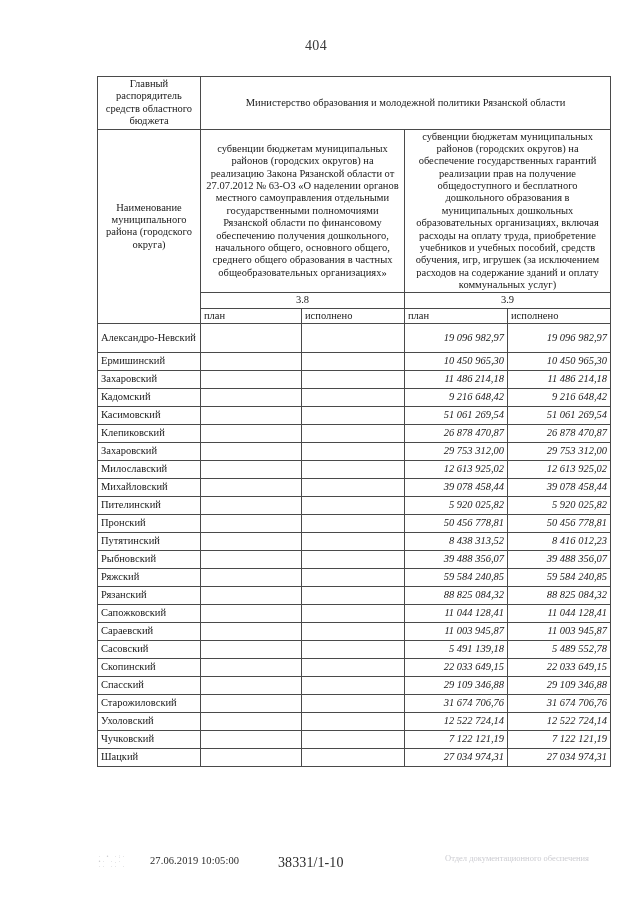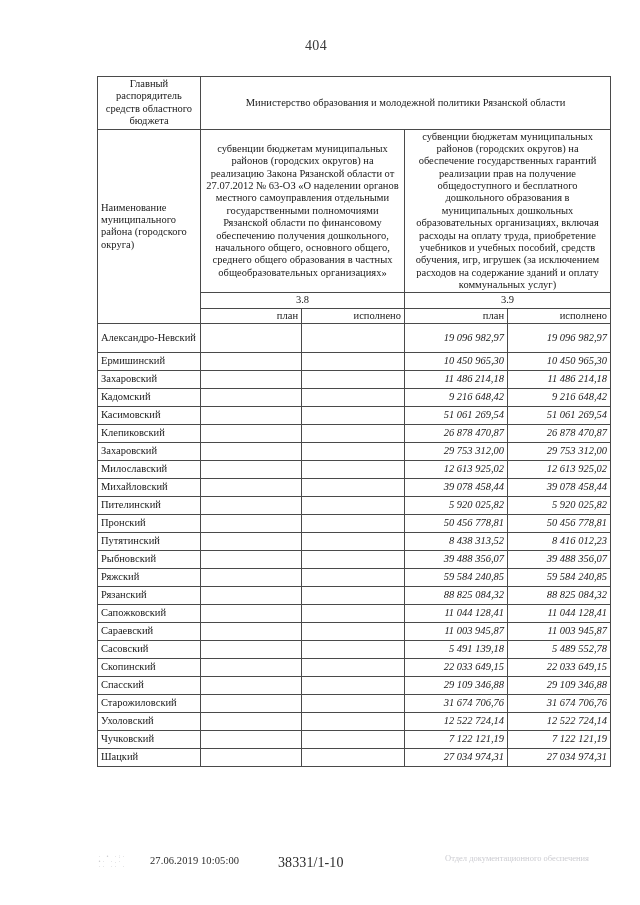--- a/index.html
+++ b/index.html
@@ -77,33 +77,33 @@
     padding: 6px 8px;
   }
   .hdr-desc {
     text-align: center;
     font-size: 10.2px;
     line-height: 1.30;
     padding: 4px 7px;
     vertical-align: top;
   }
   .hdr-namecol {
-    text-align: left;
+    text-align: center;
     font-size: 10.5px;
     line-height: 1.3;
     vertical-align: middle;
     padding: 4px 3px;
   }
   .hdr-code {
     text-align: center;
     font-size: 11px;
     padding: 3px 0;
   }
   .hdr-sub {
-    text-align: right;
+    text-align: left;
     font-size: 10.5px;
     padding: 3px 0;
     margin-left: 47px;
   }
 
   
   td.name-cell {
     text-align: left;
     font-size: 10.5px;
     padding: 1px 2px 1px 4px;

